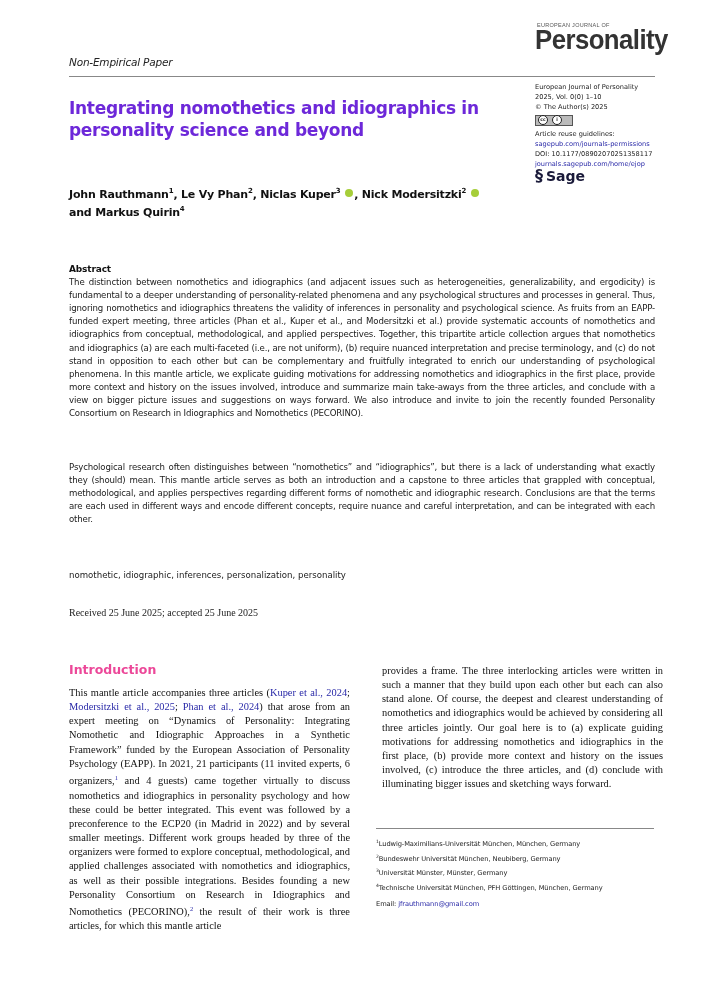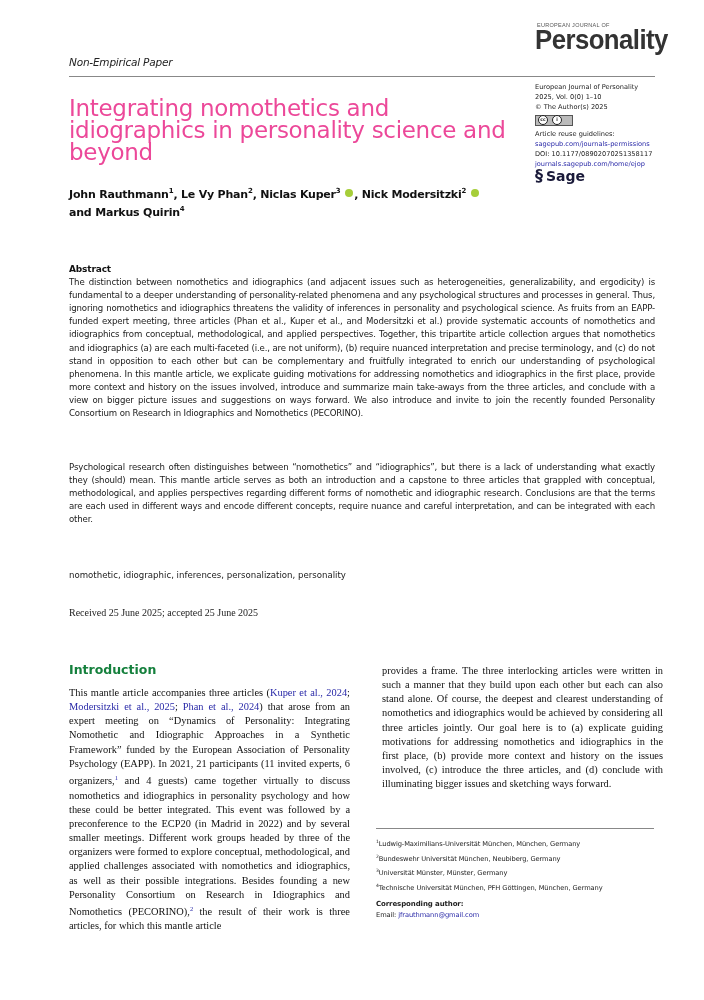--- a/index.html
+++ b/index.html
@@ -12,33 +12,33 @@
   .logo-small { font-family: "Liberation Sans", sans-serif; font-size: 5.5px; letter-spacing: 0.3px; color: #555; display: block; text-align: left; padding-left: 2px; }
   .logo-big { font-family: "Liberation Sans", sans-serif; font-weight: bold; font-size: 28px; line-height: 24px; color: #333; letter-spacing: -0.6px; transform: scaleX(0.92); transform-origin: left; display: block; text-align: left; }
 
   .meta { position: absolute; left: 535px; top: 82px; width: 130px; font-family: "DejaVu Sans", sans-serif; font-size: 6.6px; line-height: 10.2px; color: #222; }
   .meta .link { color: #2a2aa8; }
   .cc-badge { display: inline-flex; align-items: center; gap: 4px; width: 38px; height: 11px; border: 1px solid #555; background: #bbb; margin: 2px 0 3px; padding: 0 2px; box-sizing: border-box; }
   .cc-badge span { display: inline-block; width: 8px; height: 8px; border-radius: 50%; border: 1px solid #222; background: #fff; font-size: 4.5px; line-height: 8px; text-align: center; font-weight: bold; }
   .sage { display: flex; align-items: center; gap: 3px; margin-top: 2px; font-size: 14px; font-weight: bold; color: #1a1a3a; font-family: "DejaVu Sans", sans-serif; }
   .sage .s-mark { font-size: 16px; font-weight: bold; color: #1a1a3a; }
 
-  .title { position: absolute; left: 69px; top: 97px; width: 450px; font-family: "DejaVu Sans", sans-serif; font-weight: normal; font-size: 23px; line-height: 22px; color: #ec4899; letter-spacing: -0.3px; }
+  .title { position: absolute; left: 69px; top: 97px; width: 450px; font-family: "DejaVu Sans", sans-serif; font-weight: bold; font-size: 17px; line-height: 22px; color: #6d28d9; letter-spacing: -0.3px; }
 
   .authors { position: absolute; left: 69px; top: 184px; width: 460px; font-family: "DejaVu Sans", sans-serif; font-weight: bold; font-size: 11px; line-height: 14px; color: #111; letter-spacing: -0.2px; }
   .authors sup { font-size: 7px; }
   .orcid { display: inline-block; width: 8px; height: 8px; border-radius: 50%; background: #a6ce39; vertical-align: 1px; margin: 0 1px; }
 
   .abstract-block { position: absolute; left: 69px; top: 263px; width: 586px; font-family: "DejaVu Sans", sans-serif; font-size: 8.6px; line-height: 13.1px; color: #1a1a1a; text-align: justify; letter-spacing: -0.15px; }
   .section-label { font-weight: bold; font-size: 9px; color: #111; }
   .pls-block { position: absolute; left: 69px; top: 461px; width: 586px; font-family: "DejaVu Sans", sans-serif; font-size: 8.6px; line-height: 13.1px; color: #1a1a1a; text-align: justify; letter-spacing: -0.15px; }
   .kw-block { position: absolute; left: 69px; top: 569px; width: 586px; font-family: "DejaVu Sans", sans-serif; font-size: 8.6px; line-height: 13px; color: #1a1a1a; }
   .received { position: absolute; left: 69px; top: 607px; font-family: Liberation Serif, serif; font-size: 10px; color: #222; }
 
-  .intro-heading { position: absolute; left: 69px; top: 662px; font-family: "DejaVu Sans", sans-serif; font-weight: bold; font-size: 12.5px; color: #15803d; }
+  .intro-heading { position: absolute; left: 69px; top: 662px; font-family: "DejaVu Sans", sans-serif; font-weight: bold; font-size: 12.5px; color: #ec4899; }
   .col { position: absolute; width: 281px; font-family: "Liberation Serif", serif; font-size: 10.4px; line-height: 14.15px; color: #111; text-align: justify; }
   .col-left { left: 69px; top: 686px; }
   .col-right { left: 382px; top: 664px; }
   .cite { color: #2a2aa8; }
   .col sup { font-size: 6.5px; color: #2a2aa8; }
 
   .fn-rule { position: absolute; left: 376px; top: 828px; width: 278px; height: 1px; background: #888; }
   .footnotes { position: absolute; left: 376px; top: 836px; width: 290px; font-family: "DejaVu Sans", sans-serif; font-size: 6.7px; line-height: 11.3px; color: #222; letter-spacing: -0.1px; }
   .footnotes sup { font-size: 4.5px; }
   .corr { position: absolute; left: 376px; top: 899px; width: 290px; font-family: "DejaVu Sans", sans-serif; font-size: 6.7px; line-height: 11.3px; color: #222; letter-spacing: -0.1px; }
@@ -108,15 +108,14 @@
 <div class="fn-rule"></div>
 
 <div class="footnotes">
   <div><sup>1</sup><span>Ludwig-Maximilians-Universität München, München, Germany</span></div>
   <div><sup>2</sup><span>Bundeswehr Universität München, Neubiberg, Germany</span></div>
   <div><sup>3</sup><span>Universität Münster, Münster, Germany</span></div>
   <div><sup>4</sup><span>Technische Universität München, PFH Göttingen, München, Germany</span></div>
 </div>
 
 <div class="corr">
-  <div class="corr-title">Corresponding author:</div>
   <div><span>Email: </span><span class="link">jfrauthmann@gmail.com</span></div>
 </div>
 
 </body></html>

